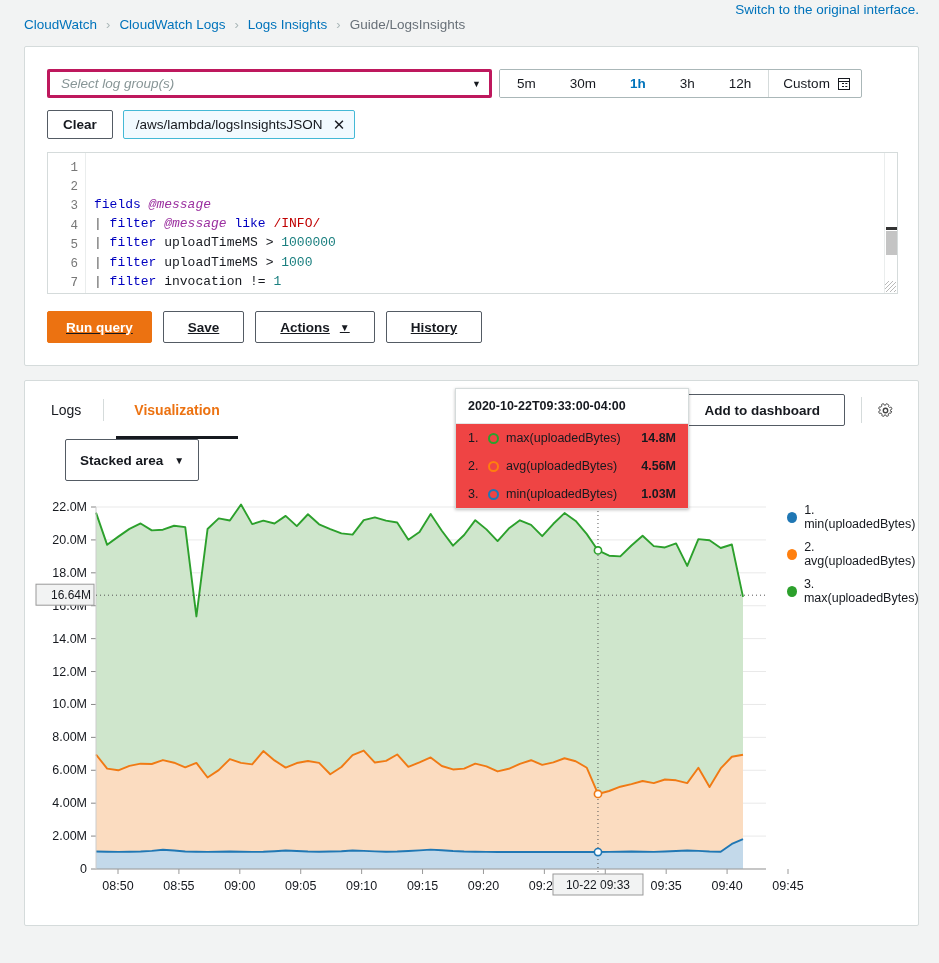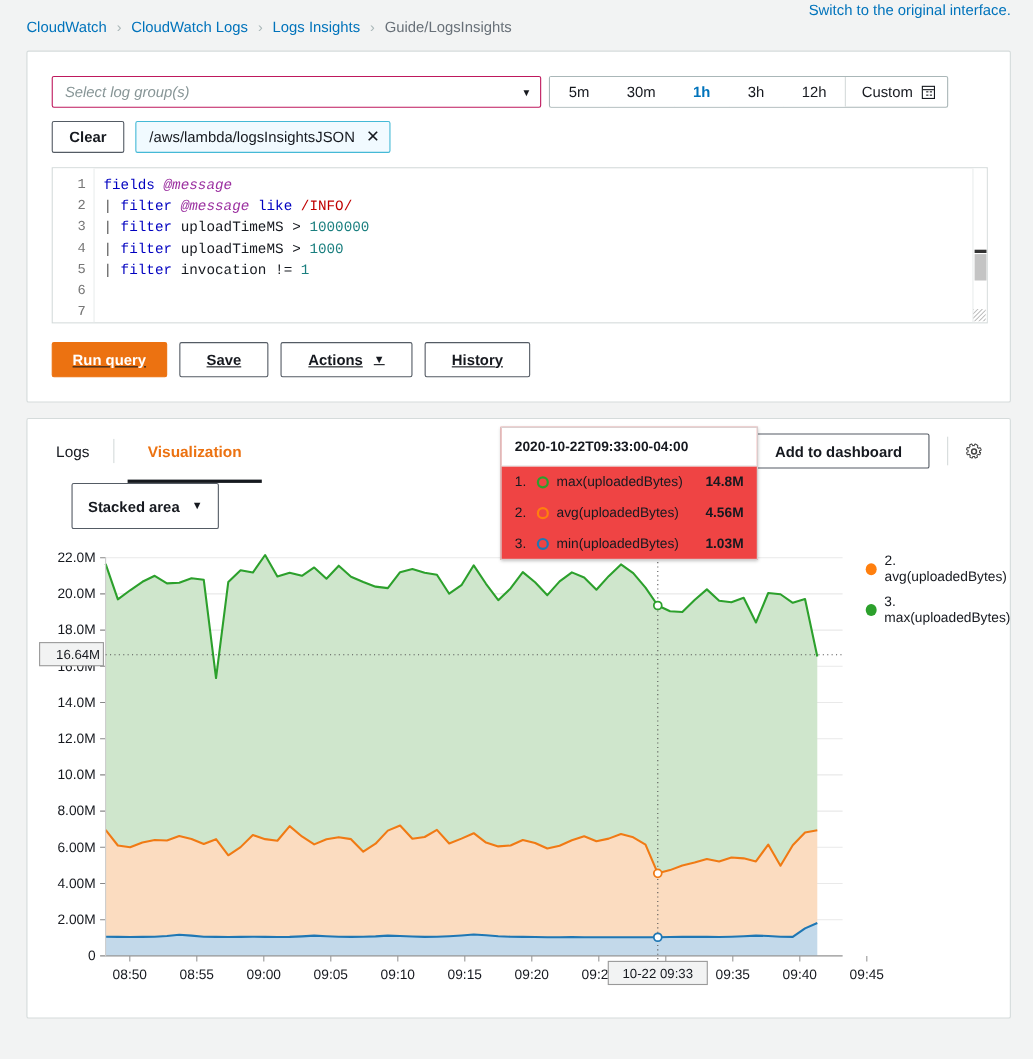--- a/index.html
+++ b/index.html
@@ -33,21 +33,21 @@
     background: #ffffff;
     border: 1px solid #d5dbdb;
     border-radius: 2px;
     margin: 14px 20px 0 24px;
   }
   #query-panel { padding: 22px 20px 22px 22px; }
 
   .row1 { display: flex; align-items: stretch; gap: 0; }
   .loggroup-select {
     flex: 0 0 445px; height: 29px;
-    border: 1px solid #be185d; border-radius: 2px;
+    border: 3px solid #be185d; border-radius: 2px;
     background: #fff; display: flex; align-items: center;
     padding: 0 8px 0 11px; position: relative;
   }
   .lg-placeholder {
     color: #879596; font-style: italic; font-size: 13.5px;
     flex: 1;
   }
   .caret { font-size: 9px; color: #16191f; }
   .time-group {
     margin-left: 7px; height: 29px;
@@ -103,20 +103,21 @@
     border-right: 1px solid #eaeded;
     padding-top: 6px; text-align: right;
   }
   .gutter div {
     font-family: "Liberation Mono", monospace; font-size: 12.5px;
     color: #777; line-height: 19.2px; padding-right: 7px;
   }
   .code {
     flex: 1; padding-top: 6px; padding-left: 8px; overflow: hidden;
     position: relative;
+    margin-top: 36px;
   }
   .code .ln {
     font-family: "Liberation Mono", monospace; font-size: 13px;
     line-height: 19.2px; white-space: pre;
   }
   .kw { color: #0000c0; }
   .fld { color: #9b30a0; font-style: italic; }
   .num { color: #1a7f7f; }
   .rgx { color: #c00000; }
   .fn  { color: #b35900; }
@@ -386,20 +387,24 @@
         <circle cx="572.9827586206897" cy="298.96727272727276" r="3.6" fill="#fff" stroke="#f07a14" stroke-width="1.6"></circle>
         <circle cx="572.9827586206897" cy="357.0518181818182" r="3.6" fill="#fff" stroke="#1f77b4" stroke-width="1.6"></circle>
         <rect x="11" y="89.19636363636363" width="58" height="21" fill="#f2f3f3" stroke="#999" stroke-width="1"></rect>
         <text x="66" y="104.19636363636363" text-anchor="end" font-size="12" font-family="&quot;Liberation Sans&quot;, sans-serif" fill="#16191f">16.64M</text>
         <rect x="527.9827586206897" y="379" width="90" height="21" fill="#f2f3f3" stroke="#999" stroke-width="1"></rect>
         <text x="572.9827586206897" y="394" text-anchor="middle" font-size="12" font-family="&quot;Liberation Sans&quot;, sans-serif" fill="#16191f">10-22 09:33</text>
       </svg>
 
     <div class="legend">
       <div class="legend-item">
+        <span class="dot" style="background:#1f77b4"></span>
+        <span>1. min(uploadedBytes)</span>
+      </div>
+      <div class="legend-item">
         <span class="dot" style="background:#ff7f0e"></span>
         <span>2. avg(uploadedBytes)</span>
       </div>
       <div class="legend-item">
         <span class="dot" style="background:#2ca02c"></span>
         <span>3. max(uploadedBytes)</span>
       </div>
     </div>
   </div>
 </div>

